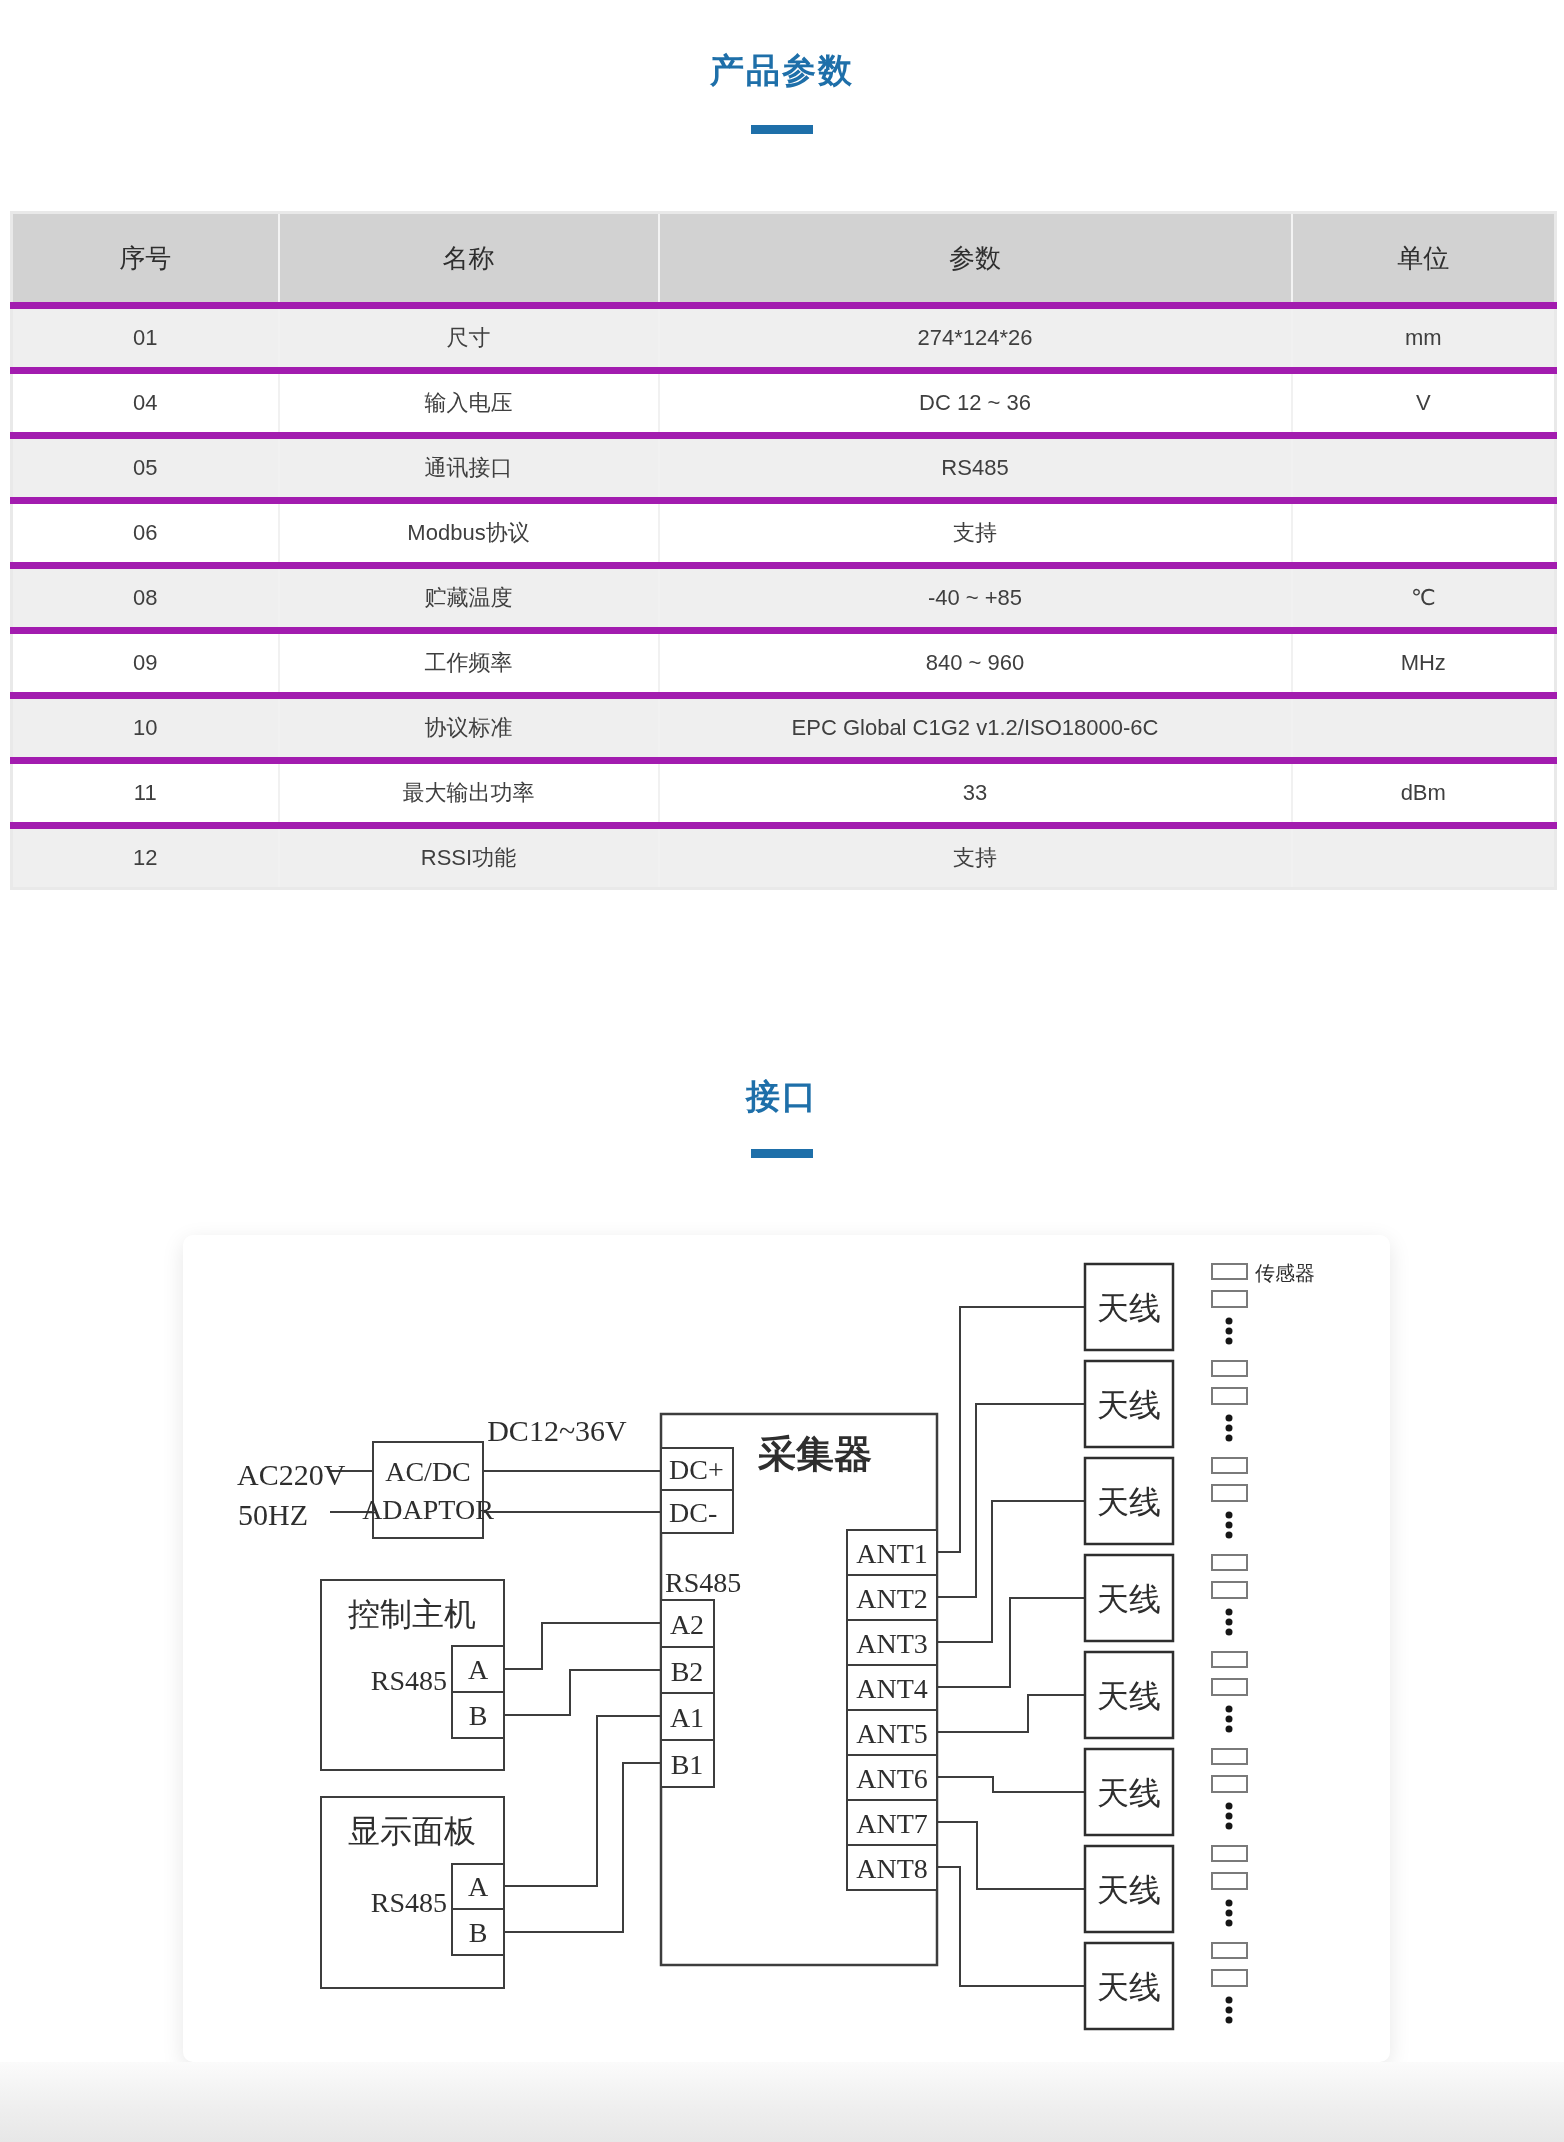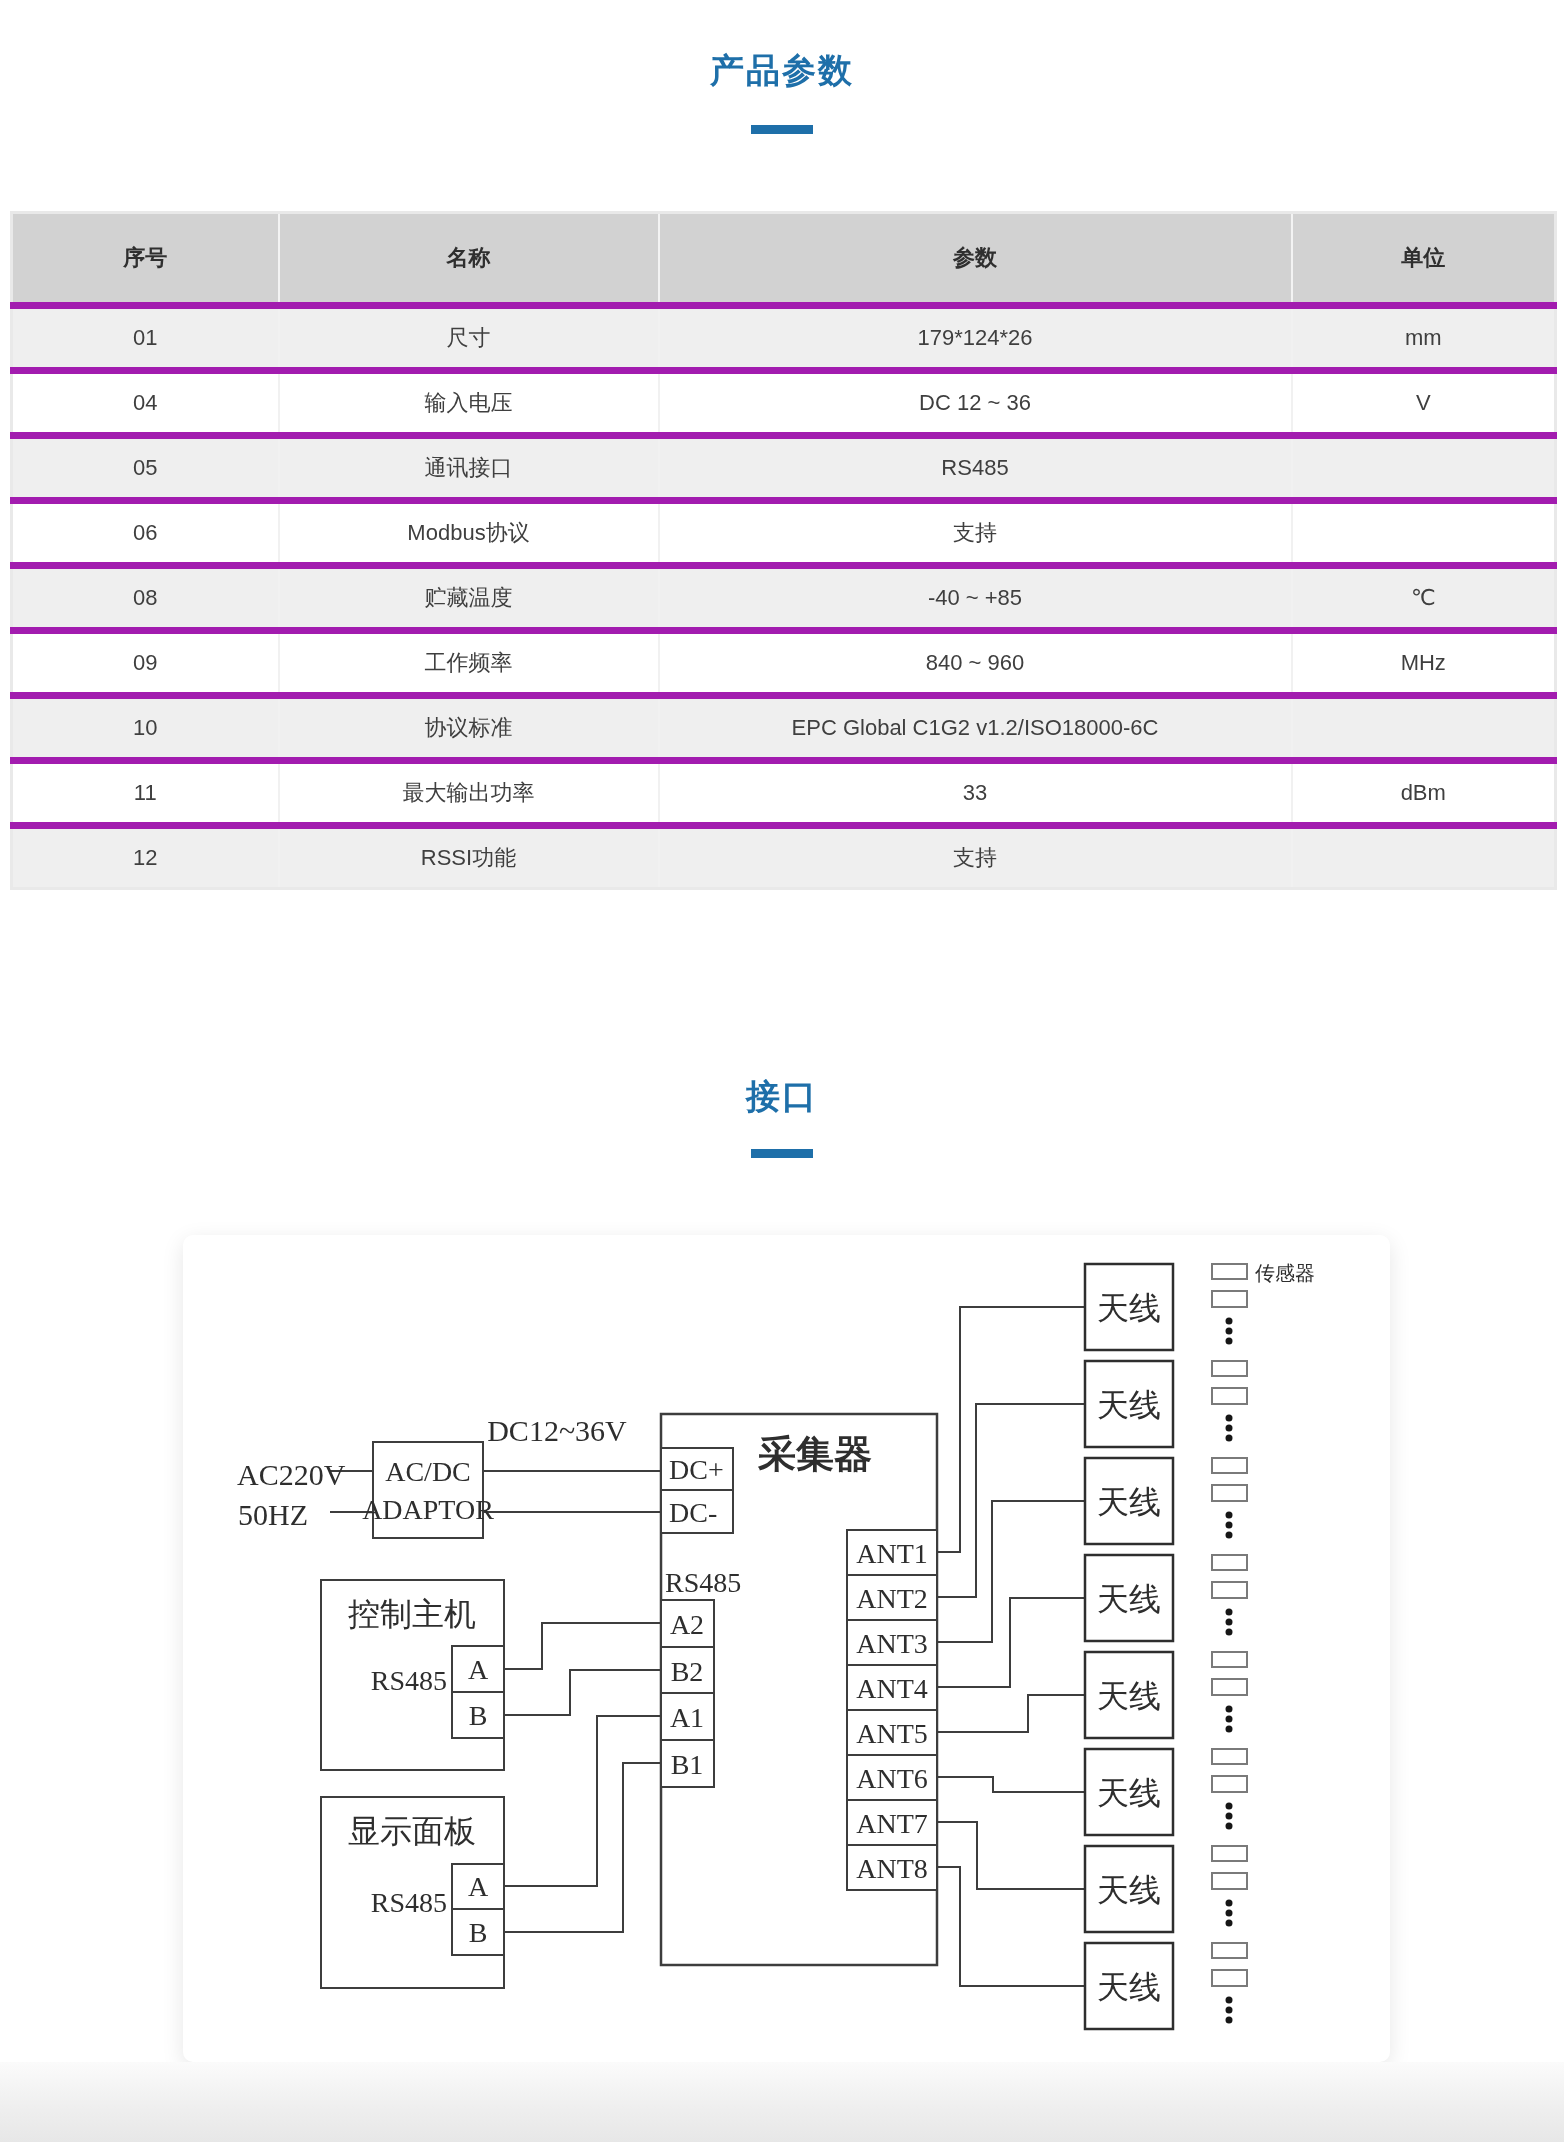--- a/index.html
+++ b/index.html
@@ -5,21 +5,21 @@
   html,body{margin:0;padding:0;background:#ffffff;}
   body{width:1564px;height:2142px;position:relative;overflow:hidden;
        font-family:"Liberation Sans","DejaVu Sans",sans-serif;color:#333;}
   .section-title{position:absolute;left:0;width:1564px;text-align:center;
        font-size:34px;font-weight:bold;color:#1e6fa9;letter-spacing:2px;}
   .title-dash{position:absolute;left:751px;width:62px;height:9px;background:#1e6fa9;}
   
   table.spec{position:absolute;left:10px;top:211px;width:1544px;
        border-collapse:collapse;table-layout:fixed;
        border:3px solid #e9e9e9;}
-  table.spec th{height:86px;background:#d2d2d2;font-size:22px;font-weight:700;
+  table.spec th{height:86px;background:#d2d2d2;font-size:26px;font-weight:400;
        color:#2f2f2f;text-align:center;border-left:2px solid #f3f3f3;}
   table.spec th:first-child{border-left:none;}
   table.spec td{height:56px;font-size:22px;color:#3f3f3f;text-align:center;
        border-left:2px solid #f1f1f1;border-top:7px solid #a21caf;}
   table.spec td:first-child{border-left:none;}
   table.spec tbody tr:nth-child(odd){background:#efefef;}
   table.spec tbody tr:nth-child(even){background:#ffffff;}
   
   .diagram-card{position:absolute;left:183px;top:1235px;width:1207px;height:827px;
        background:#ffffff;border-radius:10px;
@@ -47,21 +47,21 @@
       <th>序号</th>
       <th>名称</th>
       <th>参数</th>
       <th>单位</th>
     </tr>
   </thead>
   <tbody>
     <tr>
         <td>01</td>
         <td>尺寸</td>
-        <td>179*124*26</td>
+        <td>274*124*26</td>
         <td>mm</td>
       </tr>
     <tr>
         <td>04</td>
         <td>输入电压</td>
         <td>DC 12 ~ 36</td>
         <td>V</td>
       </tr>
     <tr>
         <td>05</td>

